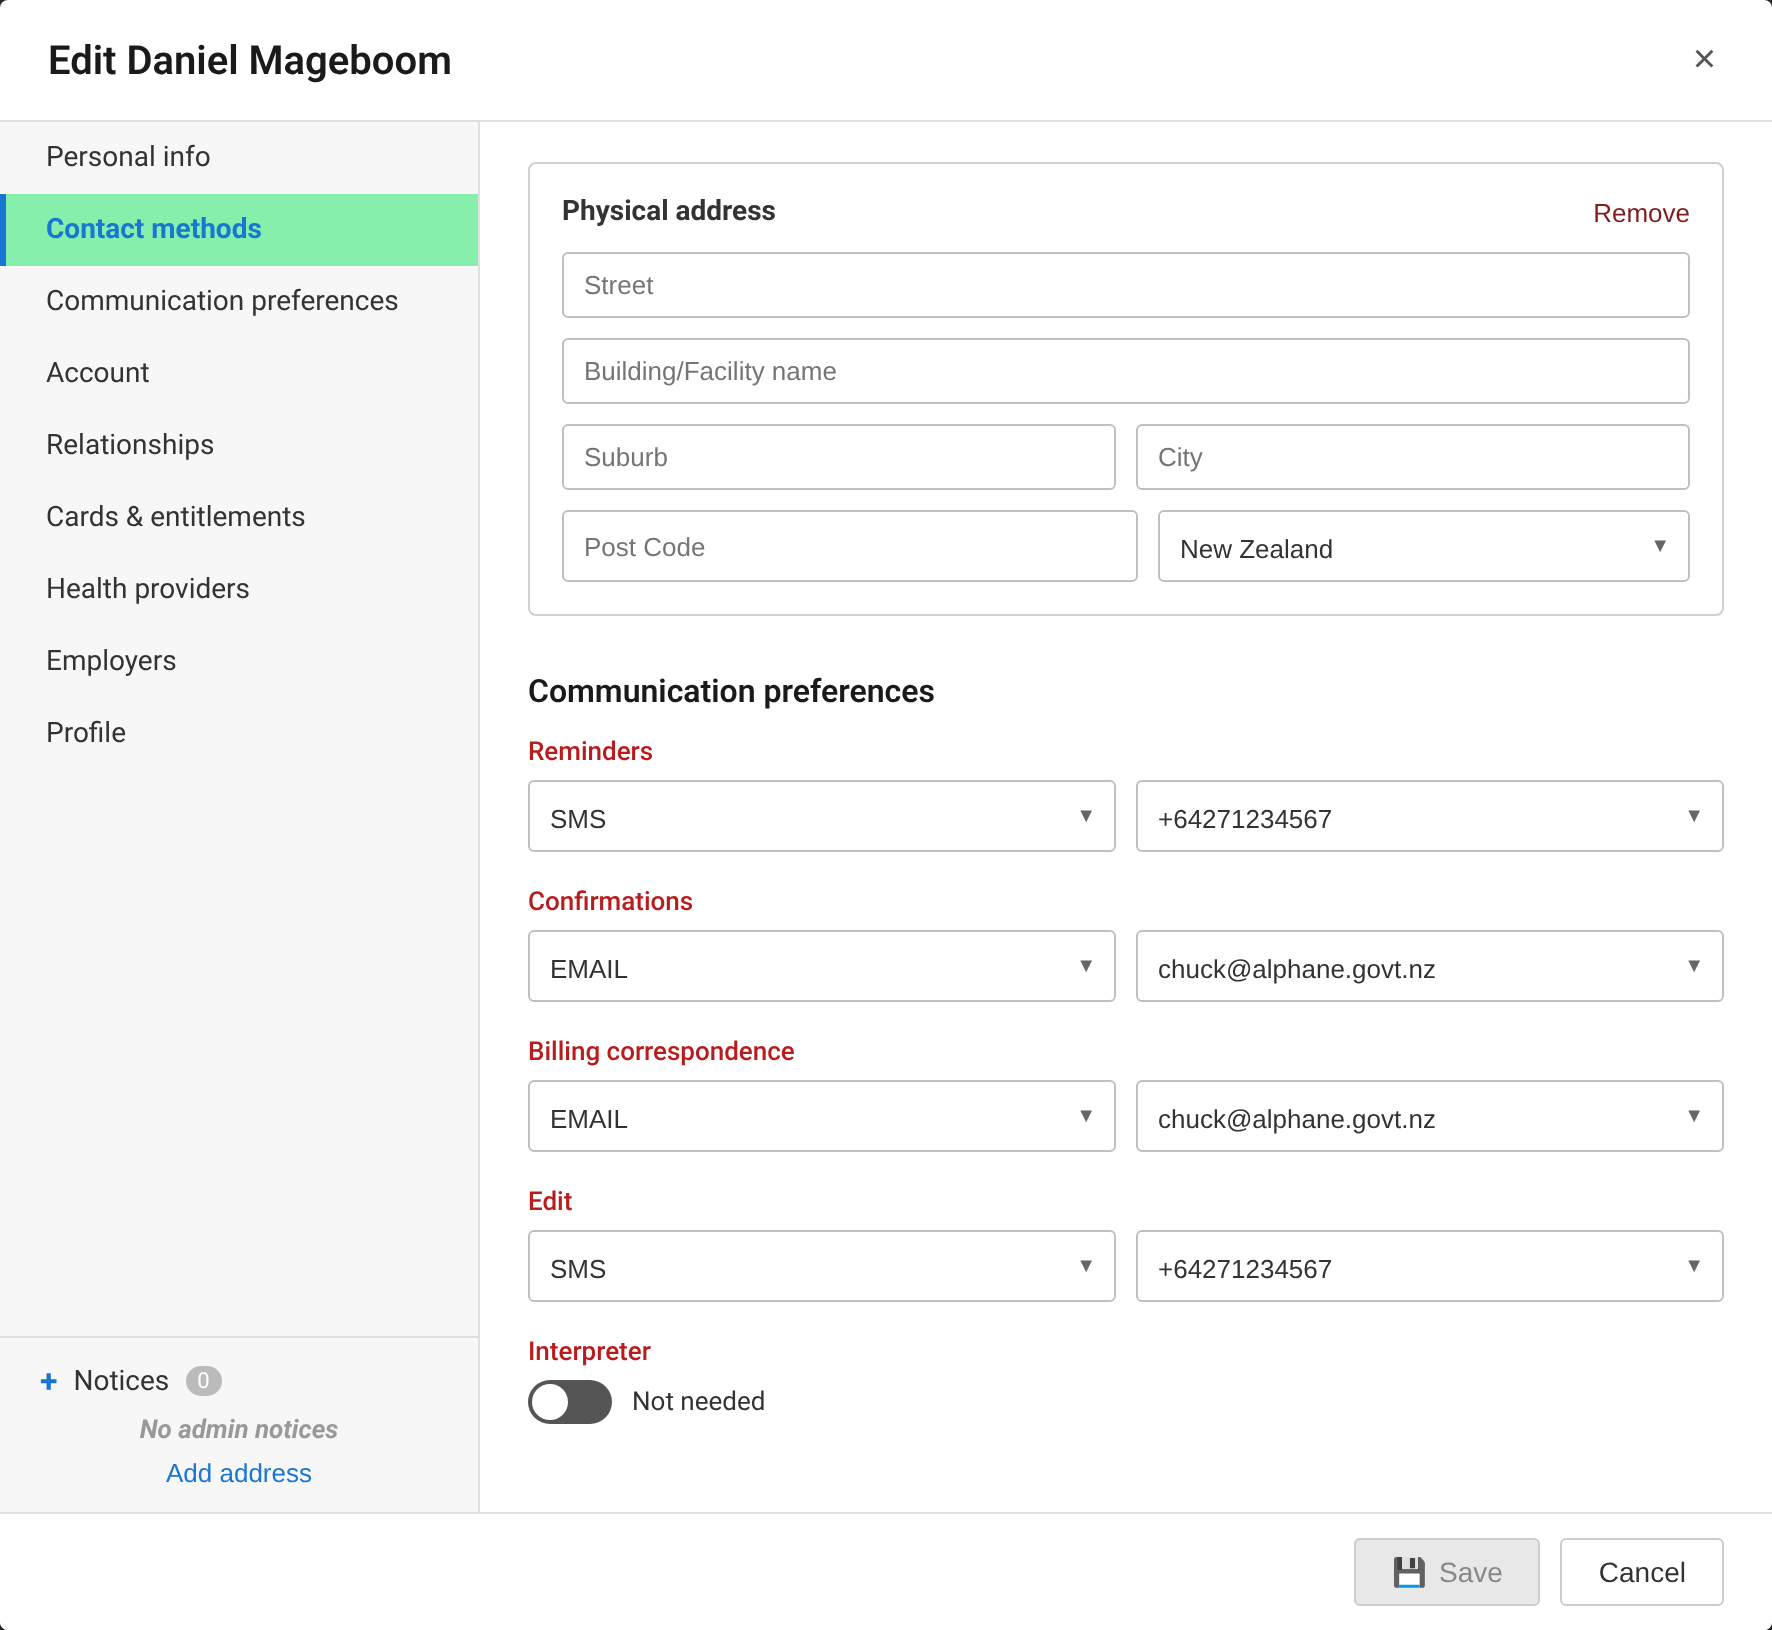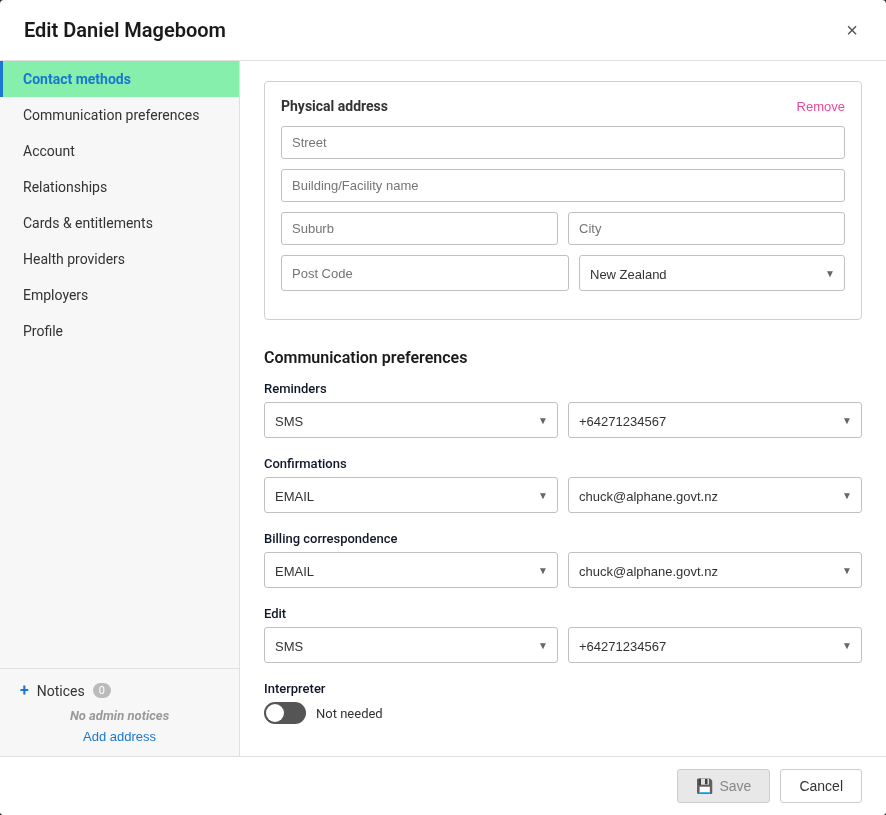--- a/index.html
+++ b/index.html
@@ -149,33 +149,33 @@
       justify-content: space-between;
       align-items: center;
       margin-bottom: 12px;
     }
     .card-title {
       font-size: 14px;
       font-weight: 700;
       color: #333;
     }
     .remove-link {
-      color: #ec4899;
+      color: #7f1d1d;
       cursor: pointer;
       font-size: 13px;
       background: none;
       border: none;
     }
     .form-row {
       display: flex;
       gap: 10px;
       margin-bottom: 10px;
     }
     .form-row:last-child {
-      margin-bottom: 12px;
+      margin-bottom: 0;
     }
     .form-input {
       flex: 1;
       border: 1px solid #c0c0c0;
       border-radius: 3px;
       padding: 8px 10px;
       font-size: 13px;
       color: #333;
       background: #fff;
       outline: none;
@@ -203,21 +203,21 @@
       right: 10px;
       pointer-events: none;
       color: #666;
       font-size: 10px;
     }
     .comm-section {
       margin-bottom: 18px;
     }
     .comm-label {
       font-size: 13px;
-      color: #0f172a;
+      color: #b91c1c;
       margin-bottom: 6px;
       font-weight: 500;
     }
     .interpreter-row {
       display: flex;
       align-items: center;
       gap: 10px;
       margin-top: 6px;
     }
     .toggle {
@@ -285,20 +285,23 @@
 
     <div class="modal-header">
       <span class="modal-title">Edit Daniel Mageboom</span>
       <button class="close-btn">×</button>
     </div>
 
     <div class="modal-body">
 
       <div class="sidebar">
         <nav class="sidebar-nav">
+          <div class="sidebar-item">
+            <span>Personal info</span>
+          </div>
           <div class="sidebar-item active">
             <span>Contact methods</span>
           </div>
           <div class="sidebar-item">
             <span>Communication preferences</span>
           </div>
           <div class="sidebar-item">
             <span>Account</span>
           </div>
           <div class="sidebar-item">

